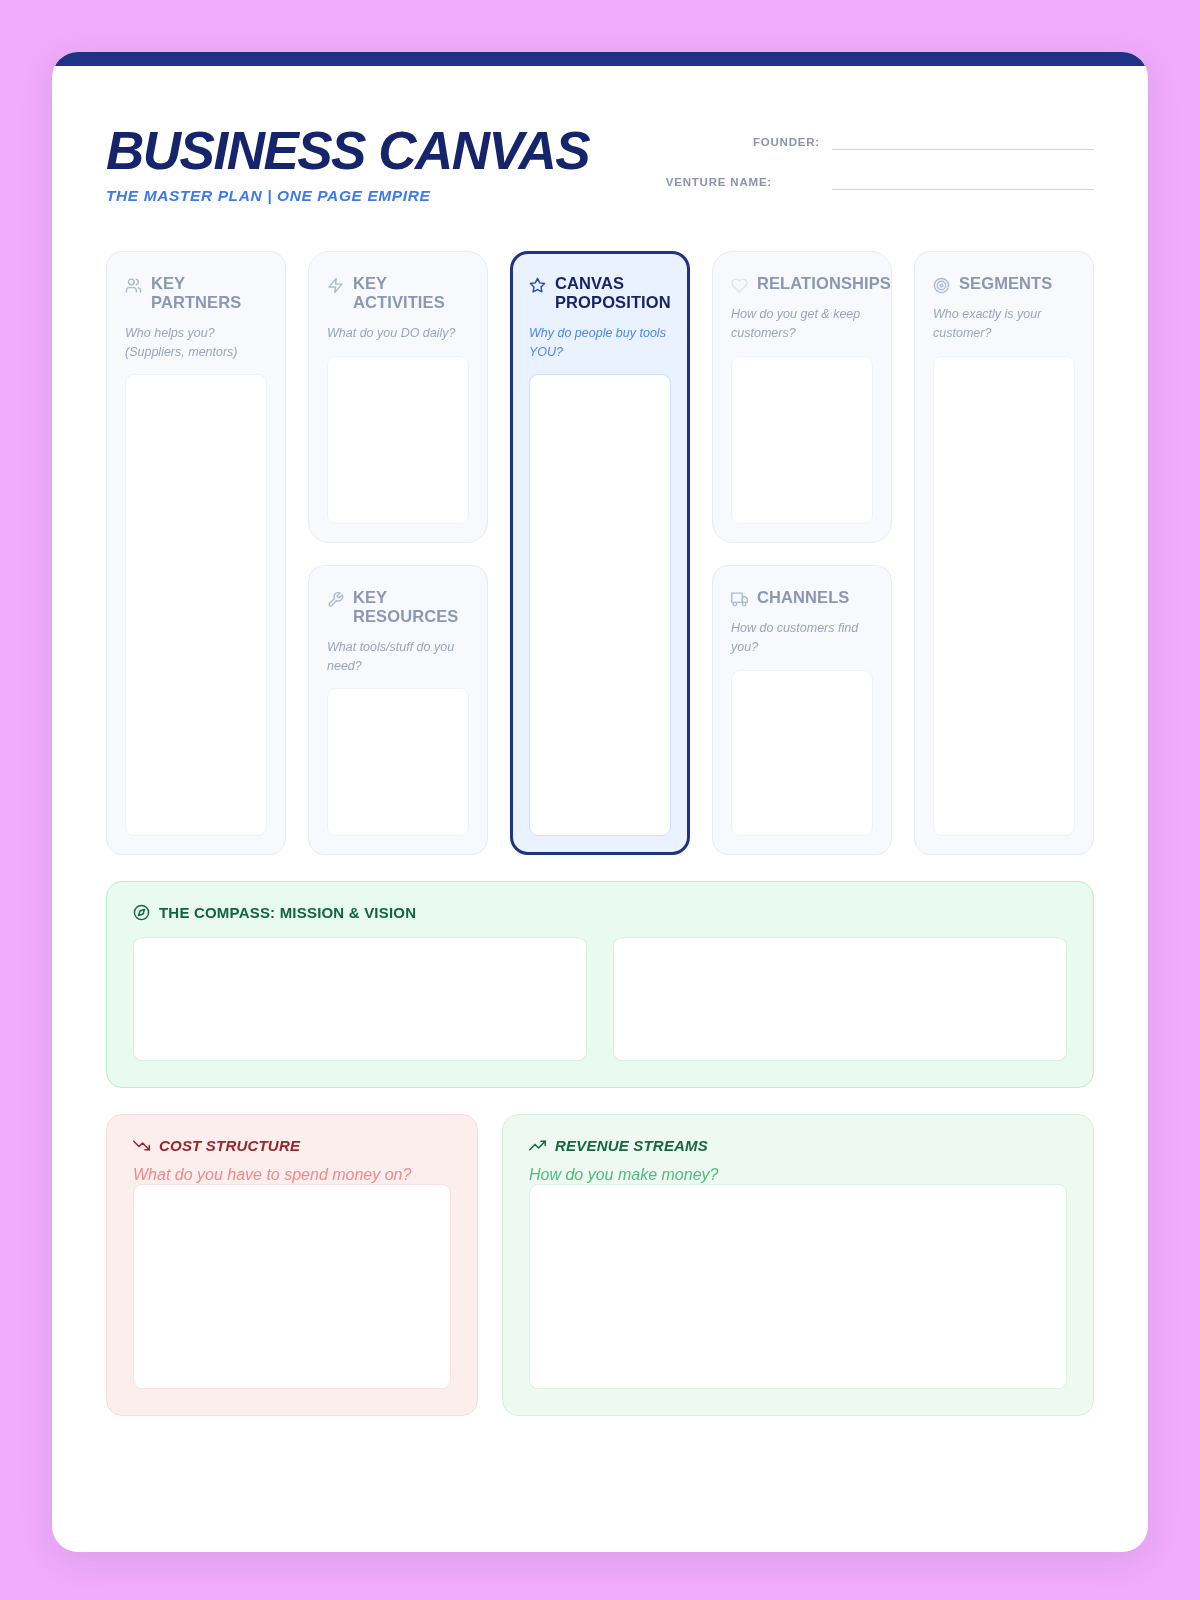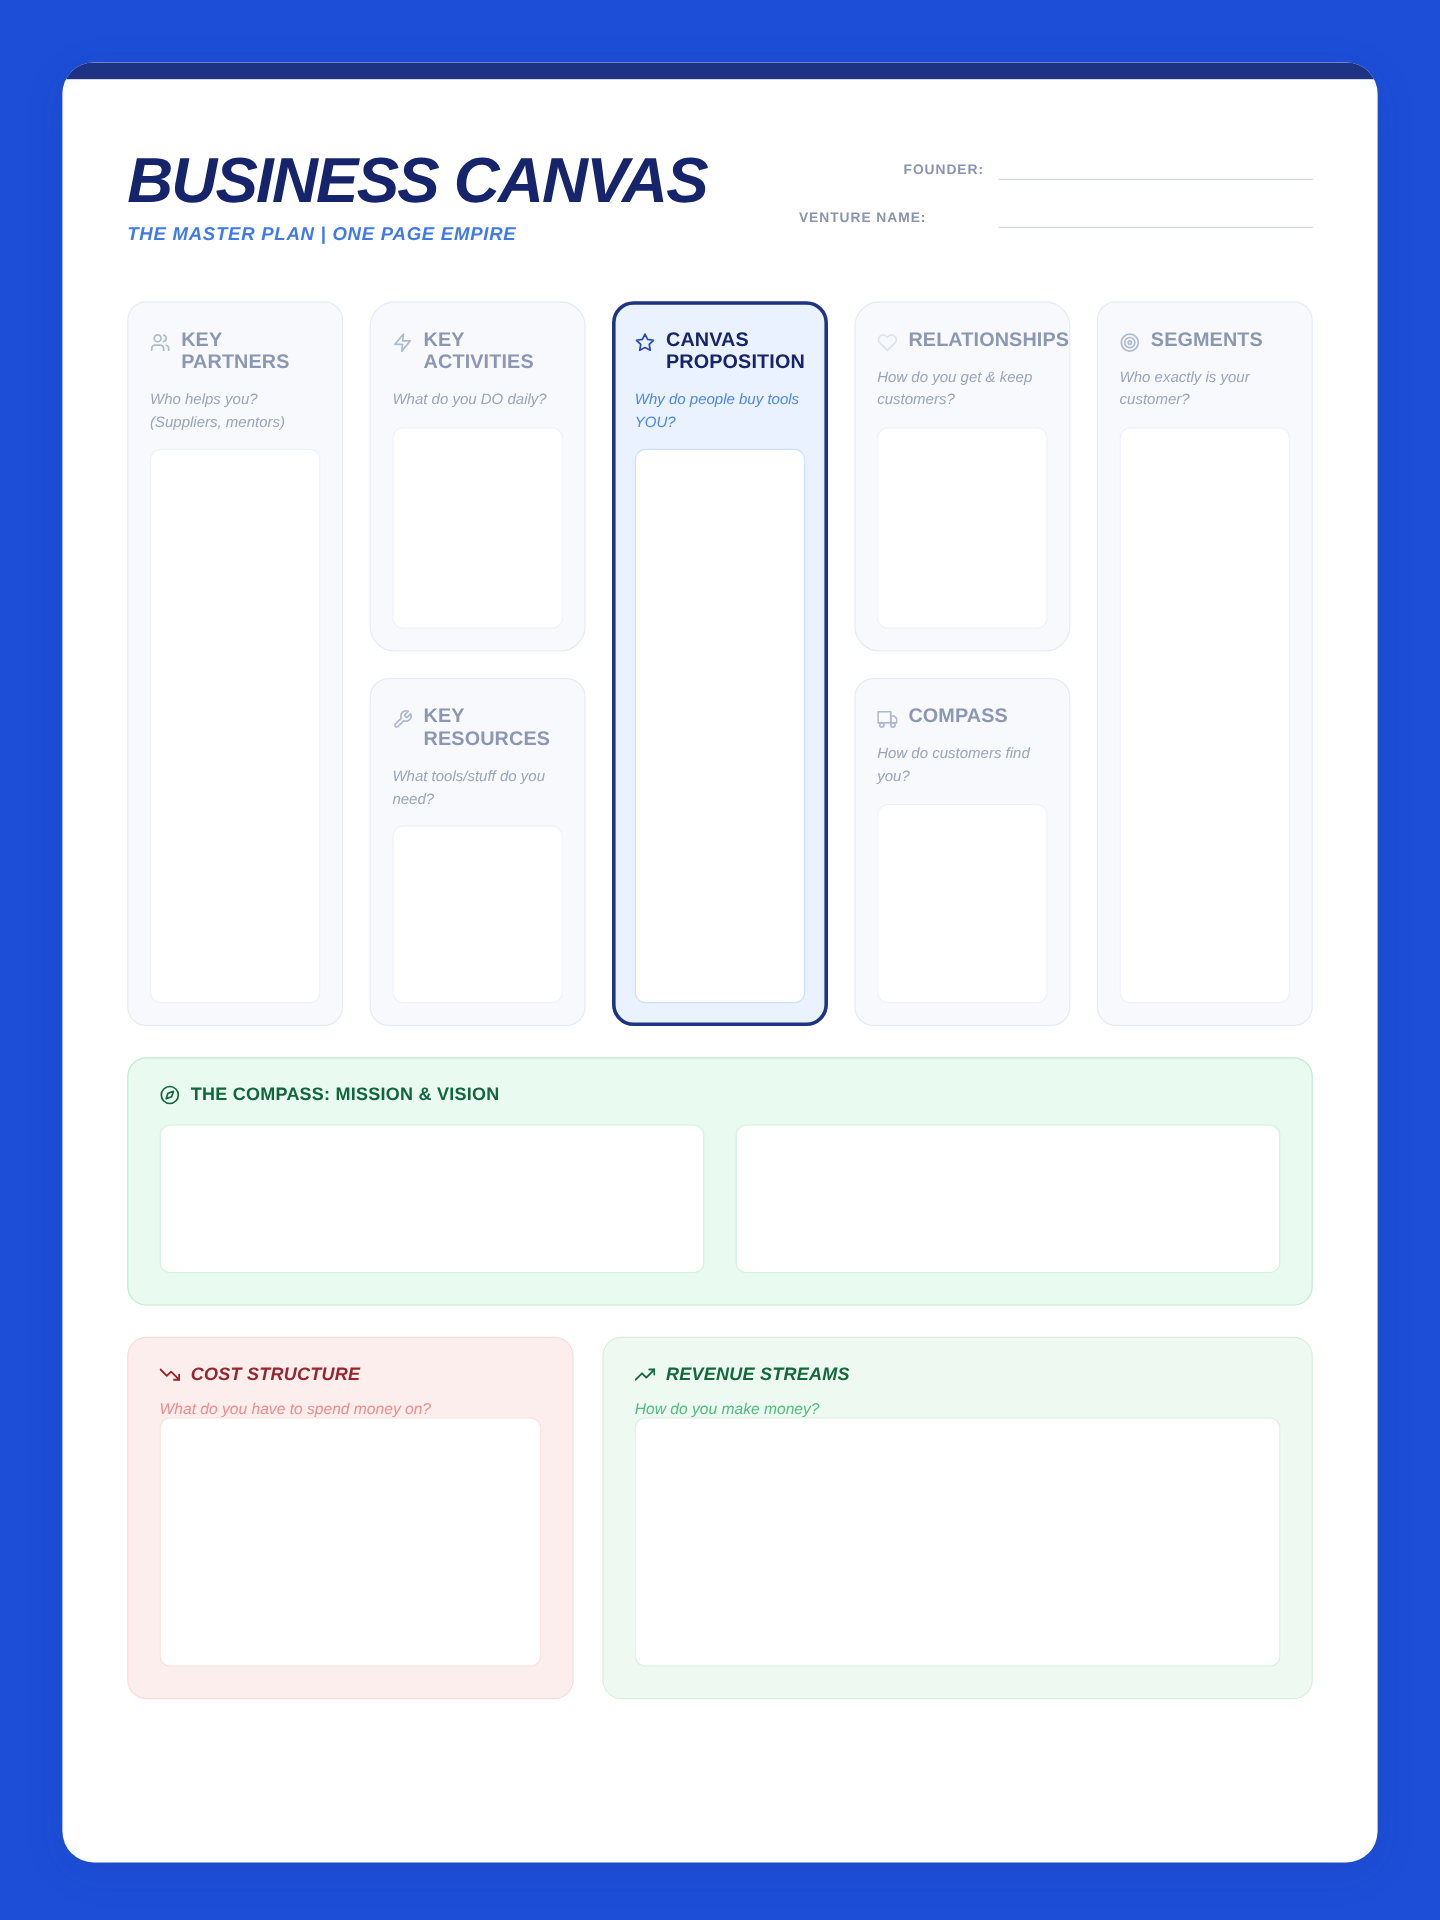--- a/index.html
+++ b/index.html
@@ -8,21 +8,21 @@
     width: 1200px;
     height: 1600px;
     background: #eef1f8;
     font-family: "Liberation Sans", sans-serif;
   }
 
   .page {
     position: relative;
     width: 1200px;
     height: 1600px;
-    background: #1d4ed8;
+    background: #f0abfc;
     padding: 52px 76px 0 52px;
   }
 
   .sheet {
     position: relative;
     width: 1096px;
     height: 1500px;
     background: #ffffff;
     border-radius: 26px;
     box-shadow: 0 8px 34px rgba(30, 50, 110, 0.10);
@@ -270,21 +270,21 @@
 
   .panel-title {
     font-size: 15px;
     font-weight: 800;
     letter-spacing: 0.2px;
   }
   .panel.cost .panel-title { color: #99242c; }
   .panel.revenue .panel-title { color: #14693c; }
 
   .panel-hint {
-    font-size: 13px;
+    font-size: 16px;
     font-style: italic;
     margin-bottom: 0;
   }
   .panel.cost .panel-hint { color: #f08a8a; }
   .panel.revenue .panel-hint { color: #4cbd7d; }
 
   .panel-box {
     flex: 1 1 auto;
     background: #ffffff;
     border-radius: 9px;
@@ -400,21 +400,21 @@
           <div class="card half-bottom">
             <div class="card-head inline">
               <span class="card-icon">
                 <svg viewBox="0 0 24 24" fill="none" stroke="currentColor" stroke-width="2" stroke-linecap="round" stroke-linejoin="round">
                   <rect x="1" y="3" width="15" height="13"></rect>
                   <polygon points="16 8 20 8 23 11 23 16 16 16 16 8"></polygon>
                   <circle cx="5.5" cy="18.5" r="2.5"></circle>
                   <circle cx="18.5" cy="18.5" r="2.5"></circle>
                 </svg>
               </span>
-              <span class="card-title">COMPASS</span>
+              <span class="card-title">CHANNELS</span>
             </div>
             <div class="card-hint">How do customers find you?</div>
             <div class="write-box"></div>
           </div>
         </div>
 
         <div class="col">
           <div class="card tall">
             <div class="card-head inline">
               <span class="card-icon">

